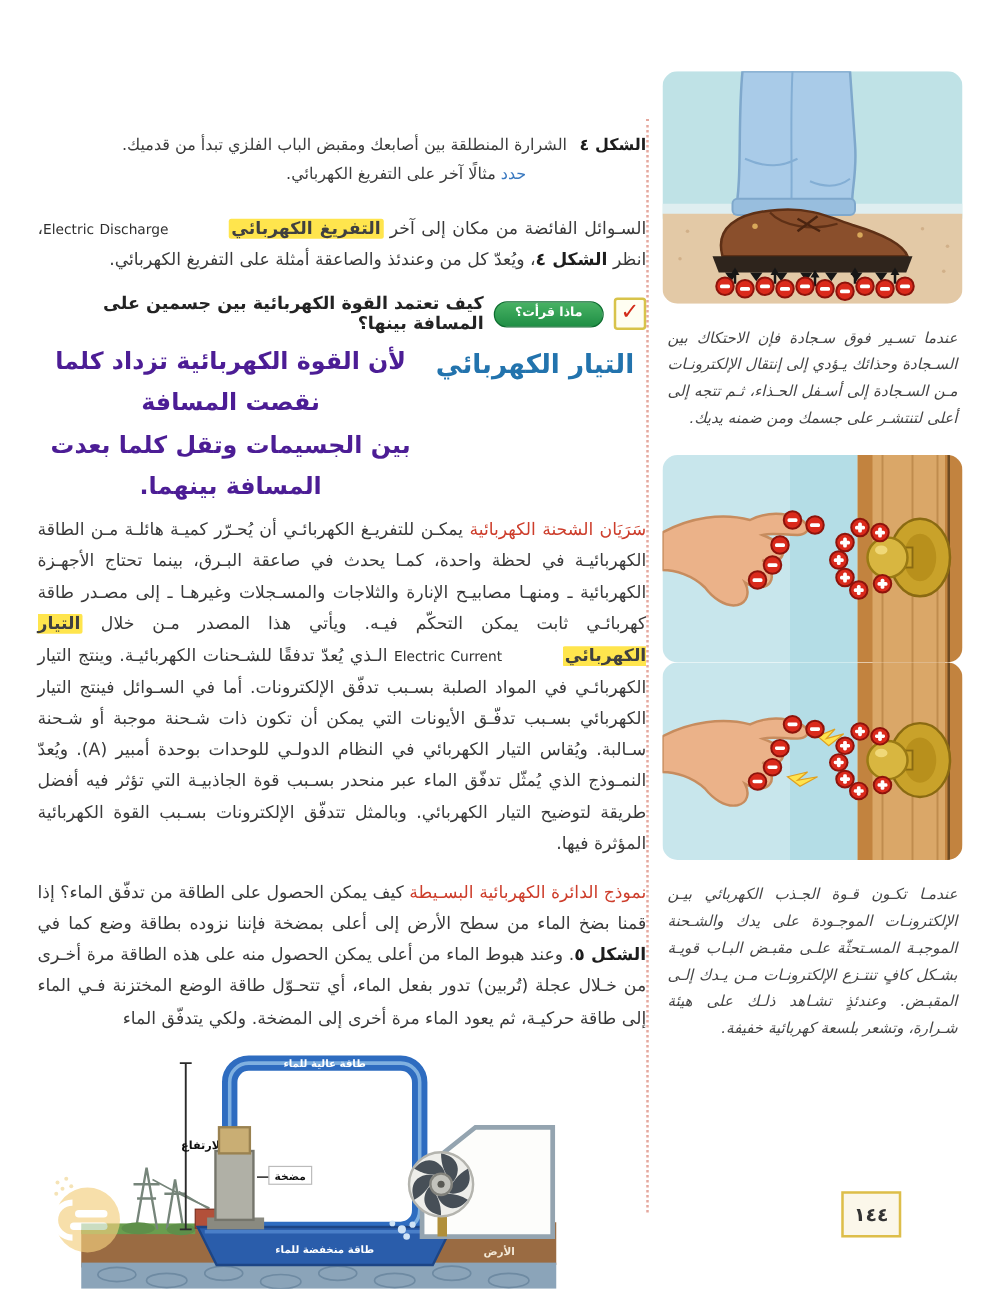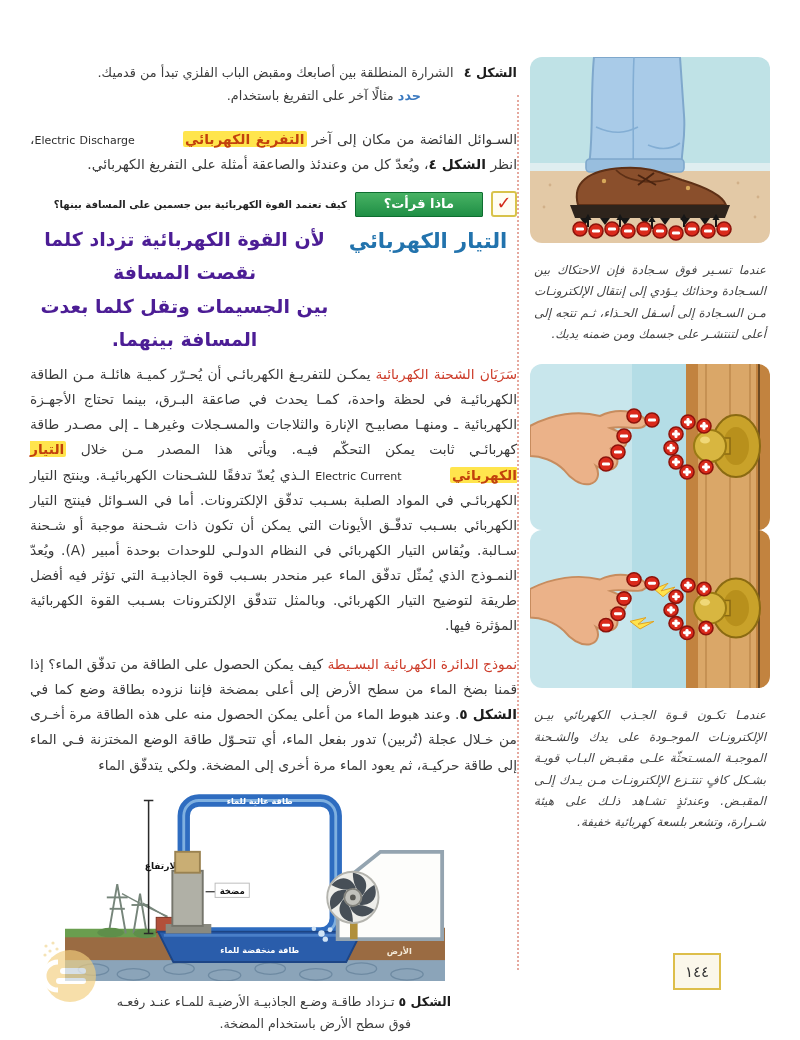--- a/index.html
+++ b/index.html
@@ -4,59 +4,59 @@
 <style>
   html,body{margin:0;padding:0;}
   body{
     width:800px;height:1040px;position:relative;overflow:hidden;
     background:#ffffff;direction:rtl;
     font-family:"DejaVu Sans","Liberation Sans",sans-serif;
     color:#3a3a3a;
   }
   .content{position:absolute;top:0;left:30px;width:487px;}
   
-  .fig4cap{margin:61px 0 0 40px;font-size:12.8px;line-height:1.8;text-align:right;color:#3c3c3c;}
+  .fig4cap{margin:105px 0 0 40px;font-size:12.8px;line-height:1.8;text-align:right;color:#3c3c3c;}
   .fig4cap .lbl{font-weight:bold;color:#1d1d1d;margin-left:6px;}
   .fig4cap .line2{padding-right:96px;}
-  .blue-verb{color:#3a79c0;font-weight:bold;}
+  .blue-verb{color:#3a79c0;font-weight:normal;}
   
   .para{font-size:13.8px;line-height:1.82;text-align:justify;color:#3a3a3a;}
   .intro{margin-top:20px;}
   .bold-ref{font-weight:bold;color:#1d1d1d;}
-  .hl{background:#ffe54d;font-weight:bold;color:#c2410c;padding:0 2px;border-radius:2px;margin-left:43px;}
+  .hl{background:#ffe54d;font-weight:bold;color:#404040;padding:0 2px;border-radius:2px;margin-left:43px;}
   .latin{font-size:11px;color:#2e2e2e;}
   
   .reading{display:flex;align-items:center;gap:8px;margin-top:10px;}
   .checkbox-ic{width:22px;height:22px;background:#fffef2;border:2px solid #d8c34a;border-radius:3px;
     display:flex;align-items:center;justify-content:center;flex:0 0 auto;}
   .checkbox-ic span{color:#d22b1a;font-weight:bold;font-size:18px;line-height:1;transform:translateY(-1px);}
   .badge{background:linear-gradient(#48b264,#1f8f45);border:1.5px solid #0e6e30;color:#fff;
-    font-size:13px;font-weight:bold;padding:3px 28px 5px;border-radius:1px;white-space:nowrap;}
-  .question{font-size:10px;font-weight:bold;color:#232323;}
+    font-size:10px;font-weight:bold;padding:3px 16px 5px;border-radius:12px;white-space:nowrap;}
+  .question{font-size:14px;font-weight:bold;color:#232323;}
   
   .ans-row{display:flex;margin-top:4px;}
   .section-title{flex:0 0 178px;font-size:21px;font-weight:bold;color:#2273ad;text-align:center;padding-top:8px;}
   .answer{flex:1;color:#4c1d95;font-weight:bold;font-size:19px;text-align:center;line-height:1.75;padding-top:2px;}
   .flow{margin-top:6px;}
   .model{margin-top:12px;}
   .red-lead{color:#cd3d2b;font-weight:normal;}
   
   .fig5wrap{margin:6px 62px 0 18px;}
   .fig5cap{margin:6px 4px 0 0;font-size:12.6px;line-height:1.75;color:#3c3c3c;}
   .fig5cap .l1{text-align:right;}
   .fig5cap .l2{padding-right:40px;}
   
   .sep{position:absolute;top:95px;bottom:70px;right:281px;border-right:2px dotted #e5a89e;}
   .sidebar{position:absolute;top:57px;right:30px;width:240px;}
   .side-img{border-radius:12px;overflow:hidden;display:block;}
   .side-cap{font-size:12px;color:#454545;text-align:justify;line-height:1.78;padding:5px 4px 7px;font-style:italic;}
   
   .pagenum{position:absolute;left:673px;top:953px;width:44px;height:33px;background:#fbf7ea;
     border:2px solid #ddbe4a;border-radius:0;display:flex;align-items:center;justify-content:center;
-    font-size:15px;color:#333;font-weight:normal;}
+    font-size:15px;color:#333;font-weight:bold;}
   .watermark{position:absolute;left:36px;top:938px;width:64px;height:68px;opacity:.65;}
   svg text{font-family:"DejaVu Sans","Liberation Sans",sans-serif;}
 </style>
 </head>
 <body>
 
 <svg width="0" height="0" style="position:absolute" aria-hidden="true">
   <defs>
     <g id="qneg">
         <circle r="7" fill="#da2a1c" stroke="#8d130b" stroke-width="1.6"></circle>
@@ -76,21 +76,21 @@
 
 <div class="content">
 
   <div class="fig4cap">
     <div>
       <span class="lbl">الشكل ٤</span>
       <span>الشرارة المنطلقة بين أصابعك ومقبض الباب الفلزي تبدأ من قدميك.</span>
     </div>
     <div class="line2">
       <span class="blue-verb">حدد</span>
-      <span>مثالًا آخر على التفريغ باستخدام.</span>
+      <span>مثالًا آخر على التفريغ الكهربائي.</span>
     </div>
   </div>
 
   <p class="para intro"><span>السـوائل الفائضة من مكان إلى آخر </span><span class="hl">التفريغ الكهربائي</span> <span class="latin">Electric Discharge</span><span>، انظر </span><span class="bold-ref">الشكل ٤</span><span>، ويُعدّ كل من وعندئذ والصاعقة أمثلة على التفريغ الكهربائي.</span></p>
 
   <div class="reading">
     <span class="checkbox-ic">
         <span>✓</span>
       </span>
     <span class="badge">ماذا قرأت؟</span>

